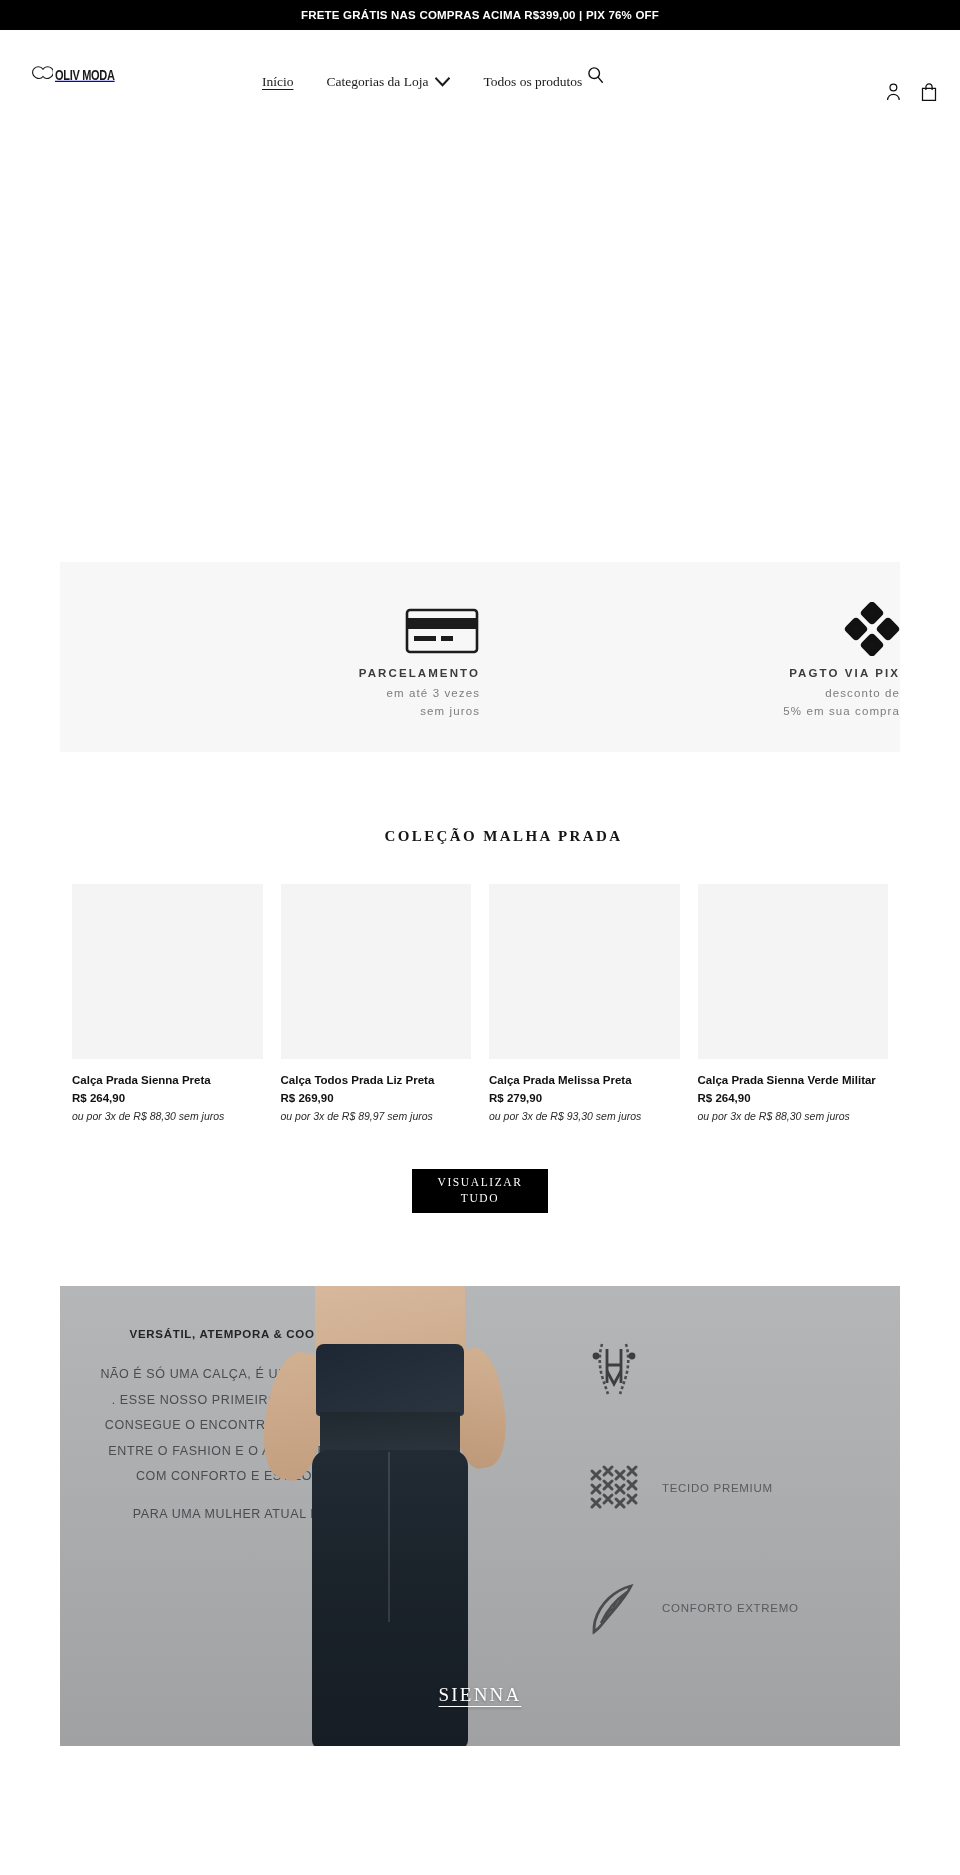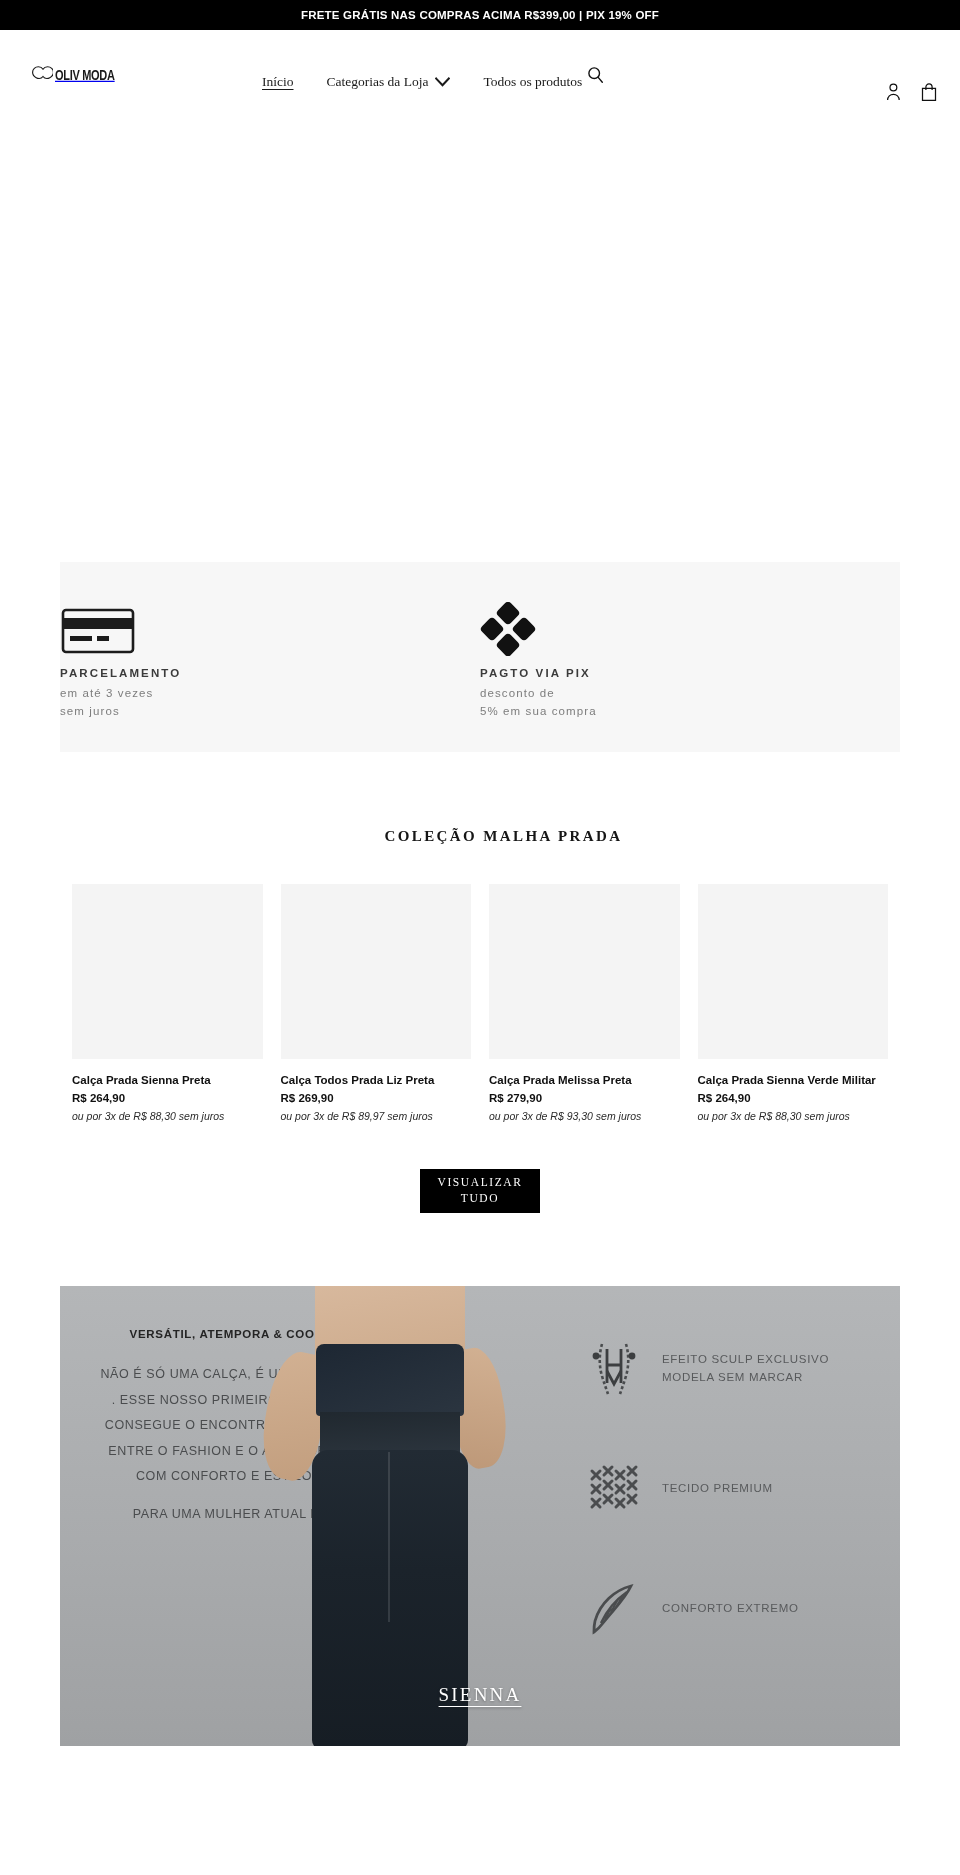--- a/index.html
+++ b/index.html
@@ -91,21 +91,21 @@
   .benefits {
     background:#f7f7f7;
     height:190px;
     display:flex;
     align-items:center;
   }
   .benefit {
     flex:1;
     display:flex;
     flex-direction:column;
-    align-items:flex-start;
+    align-items:flex-end;
     justify-content:center;
     gap:0px;
     padding-top:6px;
   }
   .benefit .b-icon { height:58px; display:flex; align-items:center; justify-content:center; margin-bottom:9px; }
   .b-title {
     font-size:11.5px;
     font-weight:bold;
     letter-spacing:2.1px;
     color:#3b3b3b;
@@ -164,21 +164,21 @@
     color:#2b2b2b;
     white-space:nowrap;
   }
 
   .view-all-wrap { display:flex; justify-content:center; margin-top:47px; }
   .view-all {
     background:#000;
     color:#fff;
     border:none;
     cursor:pointer;
-    width:120px;
+    width:136px;
     height:44px;
     font-family:"Liberation Serif", serif;
     font-size:11.5px;
     letter-spacing:1.6px;
     line-height:1.35;
     text-align:center;
   }
 
   
   .sienna-wrap { padding:0 60px; margin-top:73px; }
@@ -294,21 +294,21 @@
     text-underline-offset:5px;
     text-shadow:0 1px 3px rgba(0,0,0,.35);
     cursor:pointer;
     margin-top:48px;
   }
 </style>
 </head>
 <body>
 
 <div class="announce">
-  <span>FRETE GRÁTIS NAS COMPRAS ACIMA R$399,00 | PIX 19% OFF</span>
+  <span>FRETE GRÁTIS NAS COMPRAS ACIMA R$399,00 | PIX 76% OFF</span>
 </div>
 
 <div class="header">
 
   <a class="logo" href="#">
     <span>
       <svg width="22" height="17" viewBox="0 0 22 17">
         <path d="M7.4 1.2C4.2 1.2 1.6 3.6 1.6 6.8c0 2.4 1.5 4.3 3.6 5.4 1.1.6 2.2.8 3 .8 1.6 0 2.9-.8 3.8-2 .9 1.2 2.2 2 3.8 2 .8 0 1.9-.2 3-.8 2.1-1.1 3.6-3 3.6-5.4 0-3.2-2.6-5.6-5.8-5.6-2 0-3.7 1-4.6 2.5C11.1 2.2 9.4 1.2 7.4 1.2z" fill="none" stroke="#1a1a1a" stroke-width="1.15"></path>
       </svg>
     </span>
@@ -451,21 +451,20 @@
         <span class="f-icon">
           <svg width="50" height="56" viewBox="0 0 50 56">
             <path d="M13 3c-3 10-3 22 0 32 2 7 4 12 6 18" fill="none" stroke="#4a4c4e" stroke-width="2.6" stroke-dasharray="3 2.4"></path>
             <path d="M37 3c3 10 3 22 0 32-2 7-4 12-6 18" fill="none" stroke="#4a4c4e" stroke-width="2.6" stroke-dasharray="3 2.4"></path>
             <path d="M18 8v34M32 8v34M18 24h14" fill="none" stroke="#3c3e40" stroke-width="2.8"></path>
             <path d="M18 30l7 13 7-13" fill="none" stroke="#3c3e40" stroke-width="2.8"></path>
             <circle cx="7" cy="15" r="3.4" fill="#3c3e40"></circle>
             <circle cx="43" cy="15" r="3.4" fill="#3c3e40"></circle>
           </svg>
         </span>
-        <span class="f-label">EFEITO SCULP EXCLUSIVO MODELA SEM MARCAR</span>
       </div>
 
       <div class="feature">
         <span class="f-icon">
           <svg width="52" height="52" viewBox="0 0 52 52">
             <g stroke="#4a4c4e" stroke-width="3" stroke-linecap="round">
               <path d="M4 8l8 8M16 4l8 8M28 8l8 8M40 4l8 8"></path>
               <path d="M4 22l8 8M16 18l8 8M28 22l8 8M40 18l8 8"></path>
               <path d="M4 36l8 8M16 32l8 8M28 36l8 8M40 32l8 8"></path>
               <path d="M12 8l-8 8M24 4l-8 8M36 8l-8 8M48 4l-8 8"></path>

